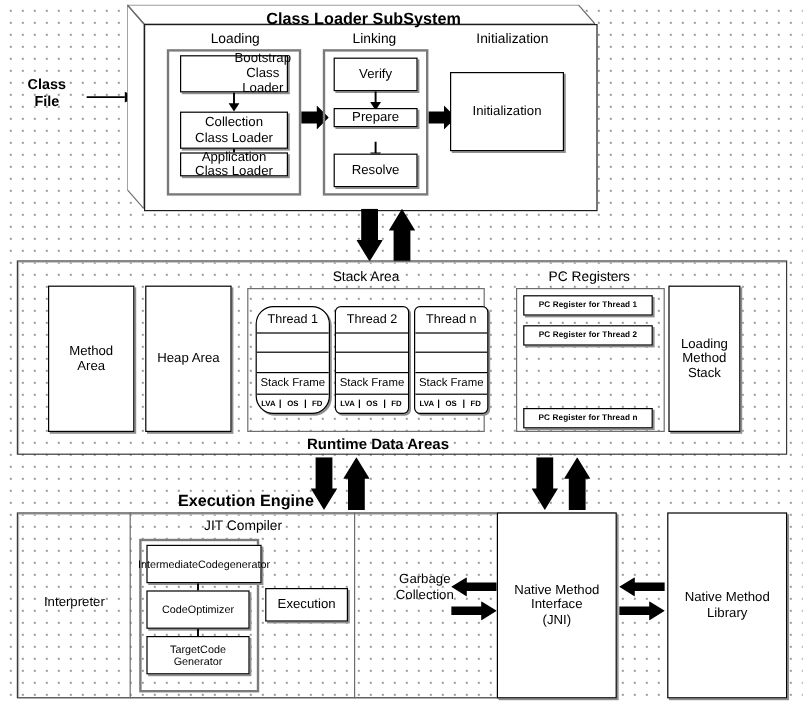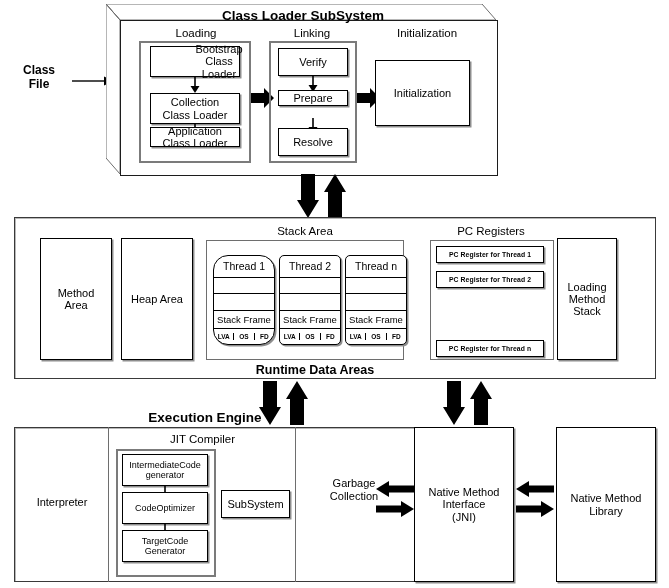--- a/index.html
+++ b/index.html
@@ -285,21 +285,21 @@
   <div class="abs panel" style="left:14px; top:427px; width:498px; height:155px;"></div>
 
   <div class="abs" style="left:108px; top:427px; width:1px; height:155px; background:#6e6e6e;"></div>
   <div class="abs lbl t-node" style="left:16px; top:492px; width:92px; height:20px;">Interpreter</div>
 
   <div class="abs" style="left:295px; top:427px; width:1px; height:155px; background:#6e6e6e;"></div>
   <div class="abs lbl t-group" style="left:120px; top:432px; width:165px; height:16px;">JIT Compiler</div>
 
   <div class="abs gbox" style="left:116px; top:449px; width:100px; height:128px;"></div>
 
-  <div class="abs nbox shadow t-small" style="left:122px; top:454px; width:86px; height:32px; flex-direction:column;">
+  <div class="abs nbox shadow t-small" style="left:122px; top:454px; width:96px; height:32px; flex-direction:row;">
     <span>IntermediateCode</span>
     <span>generator</span>
   </div>
   <svg class="abs" style="left:159px; top:486px;" width="12" height="15">
     <line x1="6" y1="0" x2="6" y2="9" stroke="#000" stroke-width="1.6"></line>
     <polygon points="1.5,8 10.5,8 6,15" fill="#000"></polygon>
   </svg>
 
   <div class="abs nbox shadow t-small" style="left:122px; top:492px; width:86px; height:32px;">
     <span>CodeOptimizer</span>
@@ -308,21 +308,21 @@
     <line x1="6" y1="0" x2="6" y2="9" stroke="#000" stroke-width="1.6"></line>
     <polygon points="1.5,8 10.5,8 6,15" fill="#000"></polygon>
   </svg>
 
   <div class="abs nbox shadow t-small" style="left:122px; top:530px; width:86px; height:32px; flex-direction:column;">
     <span>TargetCode</span>
     <span>Generator</span>
   </div>
 
   <div class="abs nbox shadow t-node" style="left:221px; top:490px; width:69px; height:28px;">
-    <span>SubSystem</span>
+    <span>Execution</span>
   </div>
 
   <div class="abs lbl t-node" style="left:300px; top:470px; width:108px; height:40px; flex-direction:column;">
     <span>Garbage</span>
     <span>Collection</span>
   </div>
 
   <svg class="abs" style="left:376px; top:481px;" width="38" height="16">
     <polygon points="0,8 13,0 13,4.5 38,4.5 38,11.5 13,11.5 13,16" fill="#000"></polygon>
   </svg>

